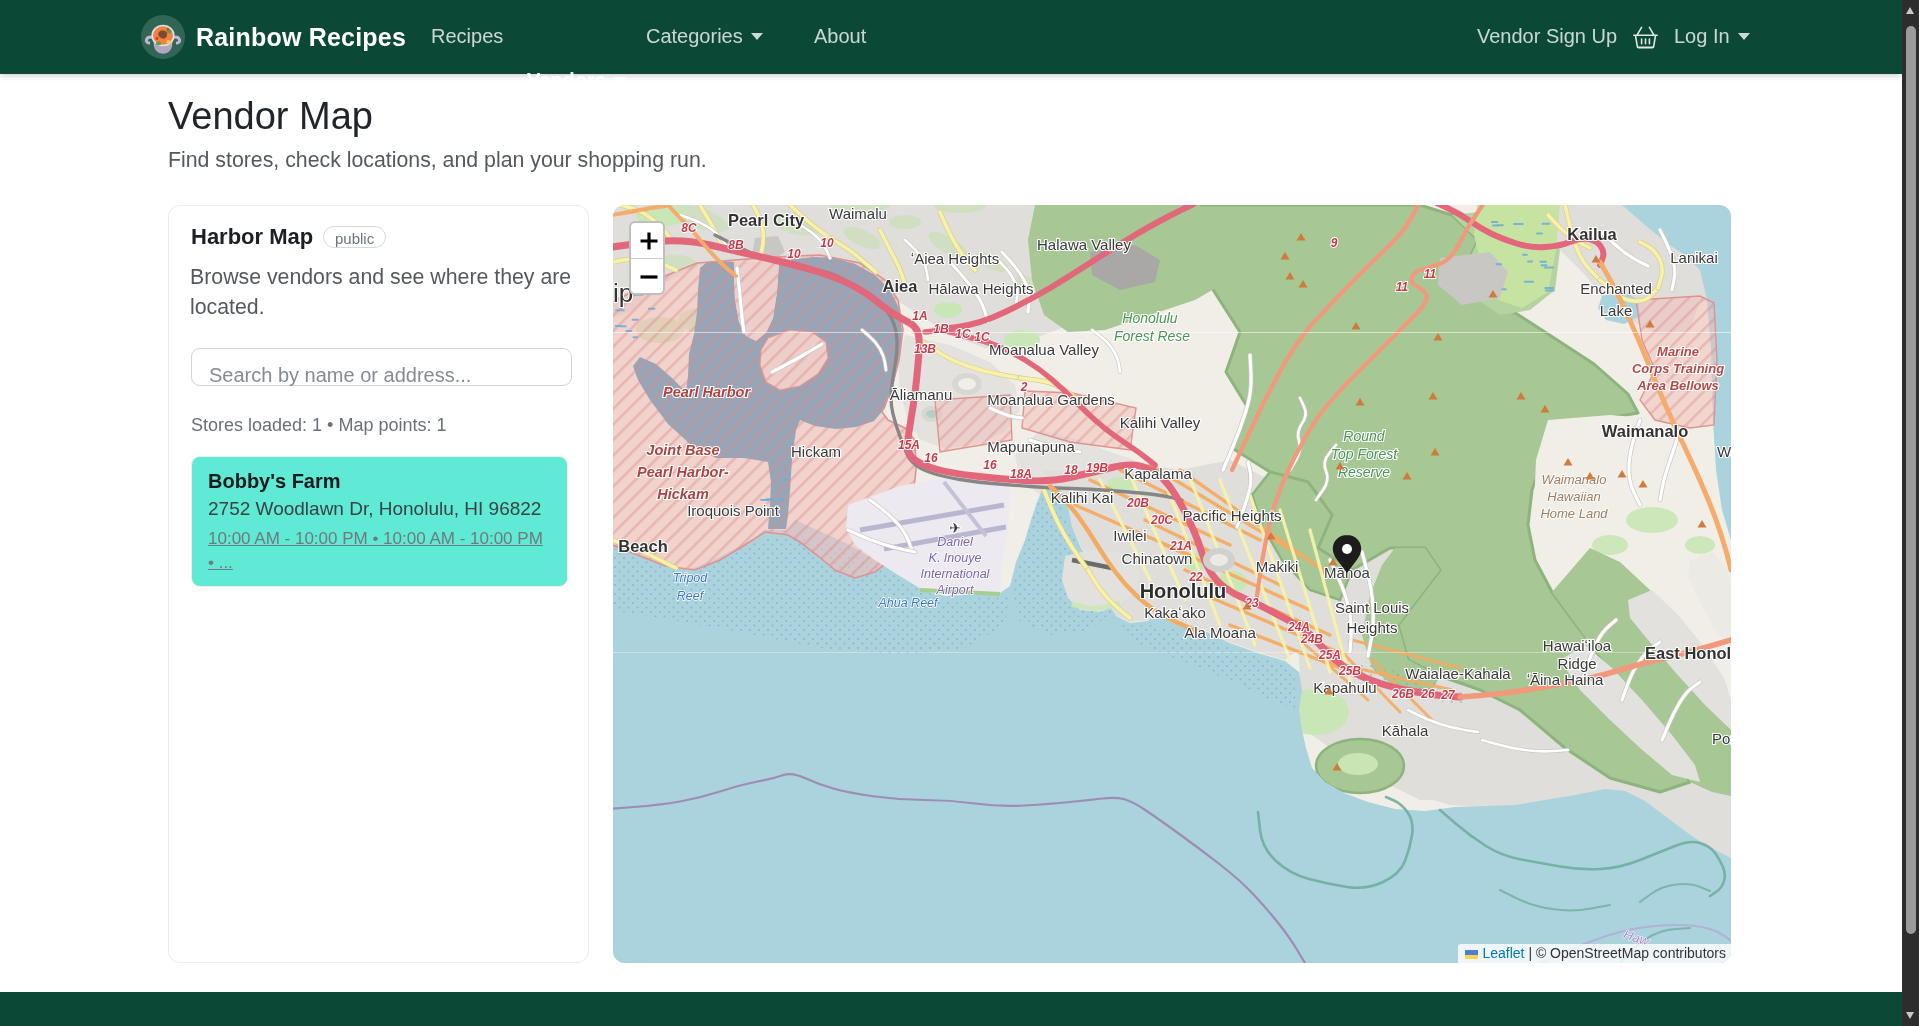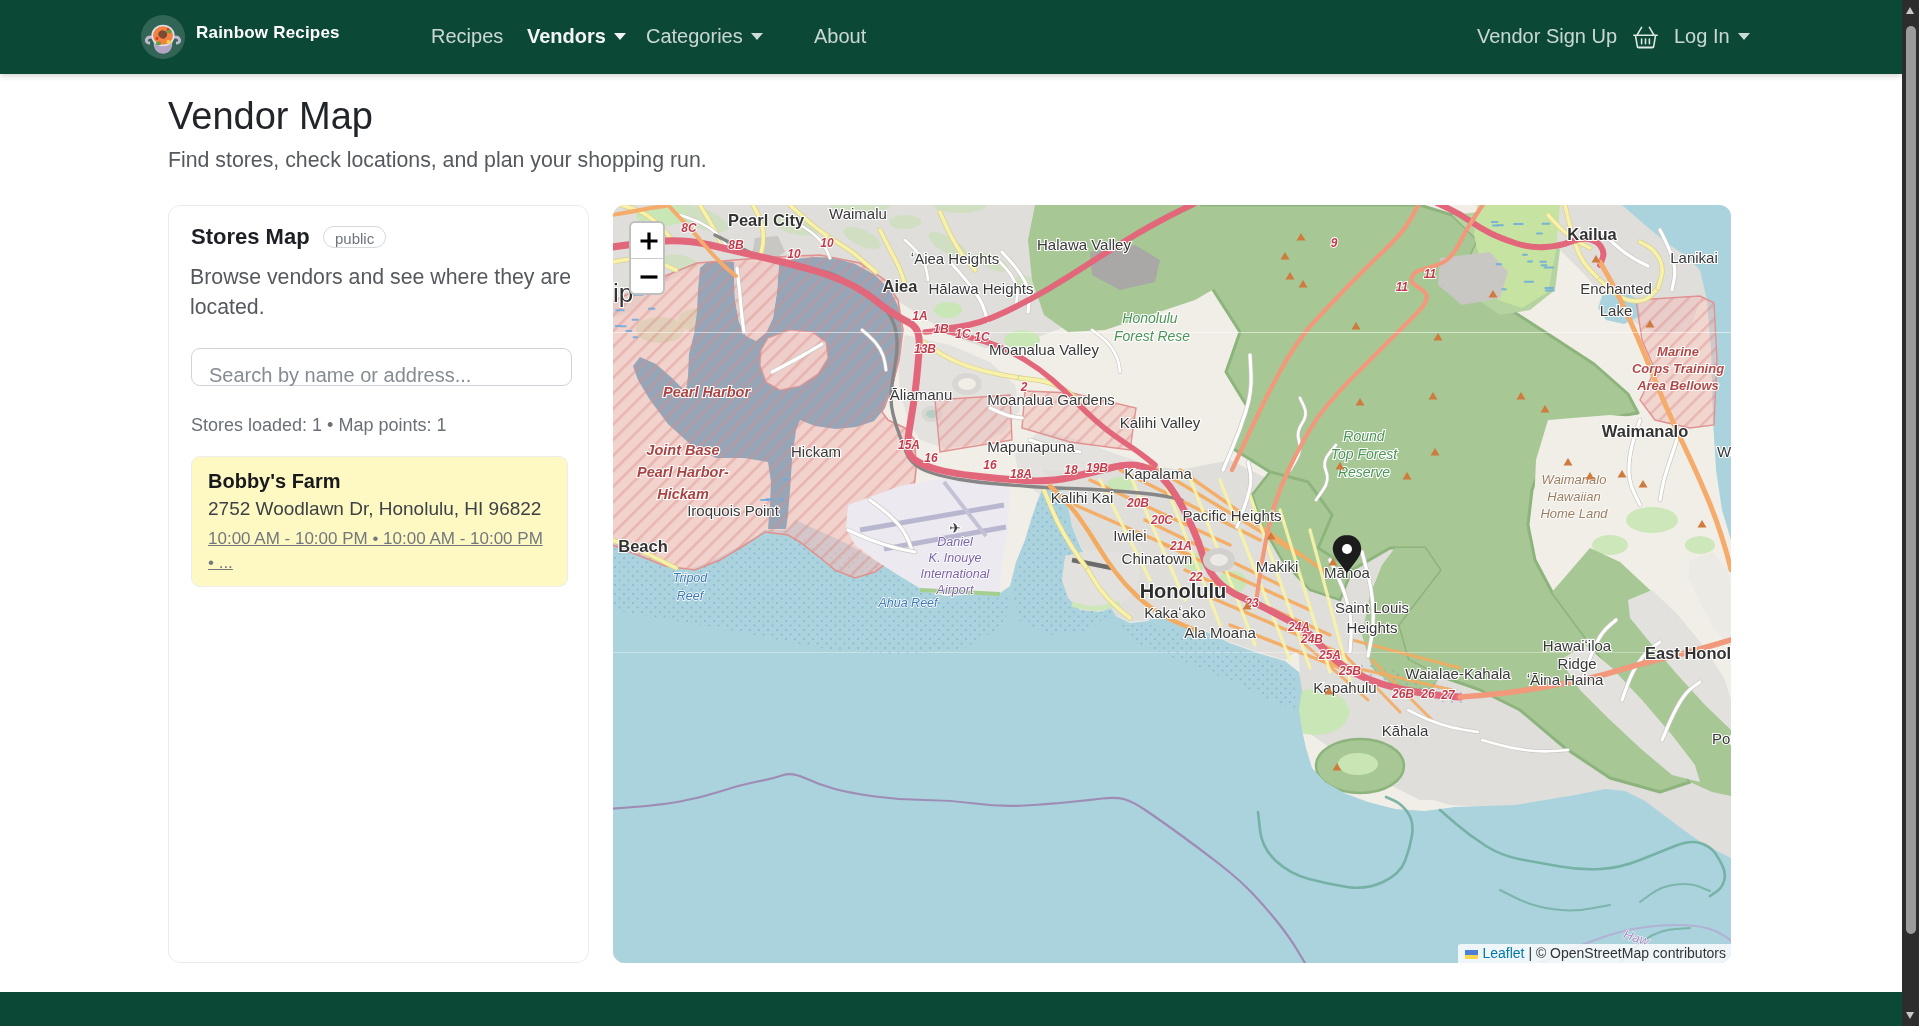--- a/index.html
+++ b/index.html
@@ -2,41 +2,41 @@
 <html><head>
 <meta charset="utf-8">
 <style>
 * { margin:0; padding:0; box-sizing:border-box; }
 html,body { width:1919px; height:1026px; overflow:hidden; background:#fff;
   font-family:"Liberation Sans", sans-serif; }
 .navbar { position:absolute; left:0; top:0; width:1902px; height:74px;
   background:#0c4836; box-shadow:0 2px 6px rgba(0,0,0,.18); z-index:5; }
 .logo-circle { position:absolute; left:141px; top:15px; width:44px; height:44px;
   border-radius:50%; background:rgba(255,255,255,.16); }
-.brand { position:absolute; left:196px; top:23px; font-size:17px; font-weight:bold; color:#fff; letter-spacing:.2px;}
+.brand { position:absolute; left:196px; top:23px; font-size:25px; font-weight:bold; color:#fff; letter-spacing:.2px;}
 .nlink { position:absolute; top:25px; font-size:20px; color:rgba(255,255,255,.78); }
 .nlink.active { color:rgba(255,255,255,.95); font-weight:bold; }
 .caret { display:inline-block; width:0; height:0; border-left:6px solid transparent;
   border-right:6px solid transparent; border-top:7px solid rgba(255,255,255,.8);
   vertical-align:middle; margin-left:8px; margin-top:-2px;}
 .main { position:absolute; left:0; top:0; width:1902px; height:992px; background:#fff; }
 h2.title { position:absolute; left:168px; top:95px; font-size:38px; font-weight:500; color:#212529; }
 p.lead { position:absolute; left:168px; top:148px; font-size:21.3px; color:#55595e; }
 .card { position:absolute; left:168px; top:205px; width:421px; height:758px;
   background:#fff; border:1px solid #ebebeb; border-radius:12px; }
 .card h5 { position:absolute; left:22px; top:18px; font-size:22px; font-weight:bold; color:#1c1f23; }
 .badge { position:absolute; left:154px; top:20px; font-size:15px; color:#6c757d;
   border:1px solid #d6d9dc; border-radius:50rem; padding:3px 11px 0; }
 .browse { position:absolute; left:21px; top:56px; width:392px; font-size:21.3px; color:#55595e; line-height:30px;}
 .search { position:absolute; left:22px; top:142px; width:381px; height:38px;
   border:1px solid #ced4da; border-radius:9px; font-size:20px; color:#858c93;
   line-height:53px; padding-left:17px; background:#fff;}
 .loaded { position:absolute; left:22px; top:209px; font-size:18px; color:#6a7076; }
 .store { position:absolute; left:22px; top:250px; width:377px; height:131px;
-  background:#fef9c3; border:1px solid #ebedef; border-radius:9px; }
+  background:#5eead4; border:1px solid #ebedef; border-radius:9px; }
 .store .nm { position:absolute; left:16px; top:13px; font-size:20px; font-weight:bold; color:#17191c; }
 .store .ad { position:absolute; left:16px; top:41px; font-size:19px; color:#3c4146; }
 .store .hr { position:absolute; left:16px; top:70px; width:345px; font-size:17px; color:#72787e; line-height:24px;text-decoration:underline;}
 .mapbox { position:absolute; left:613px; top:205px; width:1118px; height:758px;
   border-radius:12px; overflow:hidden; background:#abd4df; }
 .zoomctl { position:absolute; left:16px; top:16px; width:36px; height:74px;
   background:#fff; border:2px solid rgba(0,0,0,.25); border-radius:6px; z-index:30;}
 .zoomctl .zb { width:100%; height:36px; text-align:center; }
 .zoomctl .zb svg { display:block; }
 .zoomctl .zb.top { border-bottom:1px solid #ccc; }
@@ -53,21 +53,21 @@
   border-left:4.5px solid transparent; border-right:4.5px solid transparent; border-bottom:7px solid #c8c8c8;}
 .sb-dn { position:absolute; left:4px; bottom:7px; width:0; height:0;
   border-left:4.5px solid transparent; border-right:4.5px solid transparent; border-top:7px solid #c8c8c8;}
 </style>
 </head>
 <body>
 <div class="main">
   <h2 class="title">Vendor Map</h2>
   <p class="lead">Find stores, check locations, and plan your shopping run.</p>
   <div class="card">
-    <h5>Stores Map</h5>
+    <h5>Harbor Map</h5>
       <span class="badge">public</span>
     <div class="browse">Browse vendors and see where they are located.</div>
     <div class="search">Search by name or address...</div>
     <div class="loaded">Stores loaded: 1 • Map points: 1</div>
     <div class="store">
       <div class="nm">Bobby's Farm</div>
       <div class="ad">2752 Woodlawn Dr, Honolulu, HI 96822</div>
       <div class="hr">10:00 AM - 10:00 PM • 10:00 AM - 10:00 PM • ...</div>
     </div>
   </div>
@@ -482,21 +482,21 @@
       <path d="M17.5 17.5 q3 -3.5 6.5 -1.5 q3.5 2 1.5 5.5 q-2 3.5 -5.5 1.5 q-3.5 -2 -2.5 -5.5z" fill="#7a4a33"></path>
       <rect x="25.5" y="14.5" width="5.2" height="3.6" rx="1.5" fill="#5aa446" transform="rotate(14 28 16)"></rect>
       <rect x="14.8" y="26.8" width="5.2" height="3.4" rx="1.5" fill="#5aa446" transform="rotate(-10 17 28)"></rect>
       <rect x="25.6" y="25.2" width="4.6" height="3.2" rx="1.3" fill="#f0d23c" transform="rotate(20 27.5 26.5)"></rect>
       <circle cx="16" cy="23.5" r="1.4" fill="#d8342c"></circle>
       <circle cx="27" cy="14.2" r="1.2" fill="#d8342c"></circle>
     </svg>
   </div>
   <div class="brand">Rainbow Recipes</div>
   <span class="nlink" style="left:431px;">Recipes</span>
-  <span class="nlink active" style="left:527px;">Vendors<span class="caret" style="border-top-color:rgba(255,255,255,.95);"></span></span>
+  <span class="nlink active" style="left:527px;margin-top:44px;">Vendors<span class="caret" style="border-top-color:rgba(255,255,255,.95);"></span></span>
   <span class="nlink" style="left:646px;">Categories<span class="caret"></span></span>
   <span class="nlink" style="left:814px;">About</span>
   <span class="nlink" style="left:1477px;">Vendor Sign Up</span>
   <svg style="position:absolute;left:1633px;top:25px;" width="25" height="25" viewBox="0 0 16 16" fill="#dfe9e4">
     <path d="M5.757 1.071a.5.5 0 0 1 .172.686L3.383 6h9.234L10.07 1.757a.5.5 0 1 1 .858-.514L13.783 6H15.5a.5.5 0 0 1 0 1h-.642l-1.09 6.54A1.5 1.5 0 0 1 12.288 15H3.712a1.5 1.5 0 0 1-1.48-1.46L1.142 7H.5a.5.5 0 0 1 0-1h1.717L5.07 1.243a.5.5 0 0 1 .686-.172zM2.157 7l1.06 6.374a.5.5 0 0 0 .495.426h8.576a.5.5 0 0 0 .494-.426L13.843 7H2.157zM5.5 8.5A.5.5 0 0 1 6 9v3a.5.5 0 0 1-1 0V9a.5.5 0 0 1 .5-.5zm2.5 0a.5.5 0 0 1 .5.5v3a.5.5 0 0 1-1 0V9a.5.5 0 0 1 .5-.5zm2.5 0a.5.5 0 0 1 .5.5v3a.5.5 0 0 1-1 0V9a.5.5 0 0 1 .5-.5z"></path>
   </svg>
   <span class="nlink" style="left:1674px;">Log In<span class="caret"></span></span>
 </div>
 <div class="footer"></div>
 <div class="scrollbar">

